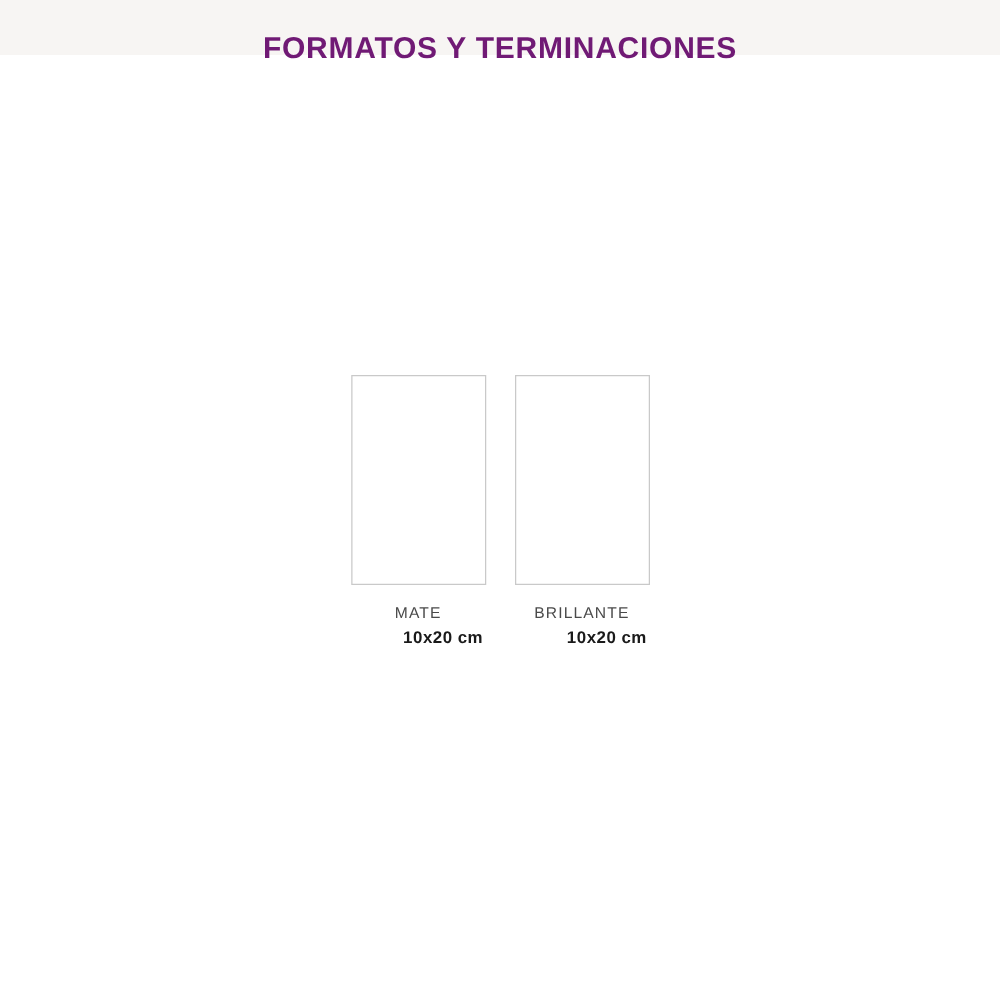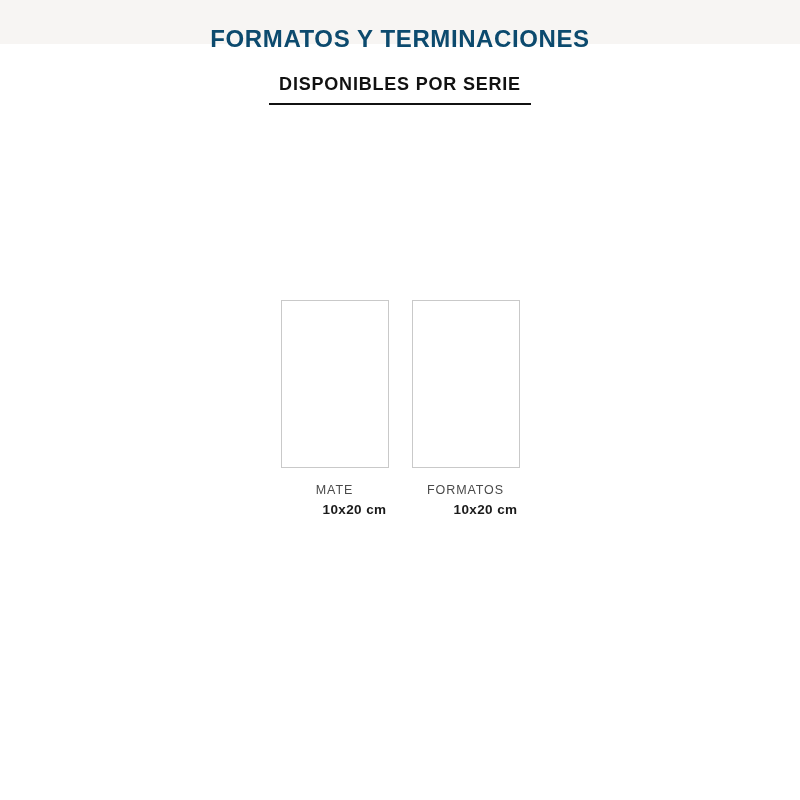--- a/index.html
+++ b/index.html
@@ -31,21 +31,21 @@
     height: 44px;
     background: #f7f5f3;
     display: flex;
     align-items: center;
     justify-content: center;
   }
   .header-title {
     font-size: 24px;
     font-weight: 700;
     letter-spacing: 0.6px;
-    color: #0c4a6e;
+    color: #701a75;
     text-align: center;
     white-space: nowrap;
     margin-top: 33px;
   }
 
   
   .subtitle-wrap {
     position: absolute;
     left: 0;
     top: 74px;
@@ -108,33 +108,30 @@
 </style>
 </head>
 <body>
 
 <div class="page">
 
   <div class="header-band">
     <div class="header-title">FORMATOS Y TERMINACIONES</div>
   </div>
 
-  <div class="subtitle-wrap">
-    <div class="subtitle">DISPONIBLES POR SERIE</div>
-  </div>
 
   <div class="formats-row">
 
     <div class="format-item">
       <div class="swatch"></div>
       <div class="finish-label">MATE</div>
       <div class="size-label">10x20 cm</div>
     </div>
 
     <div class="format-item">
       <div class="swatch"></div>
-      <div class="finish-label">FORMATOS</div>
+      <div class="finish-label">BRILLANTE</div>
       <div class="size-label">10x20 cm</div>
     </div>
 
   </div>
 
 </div>
 
 </body></html>

